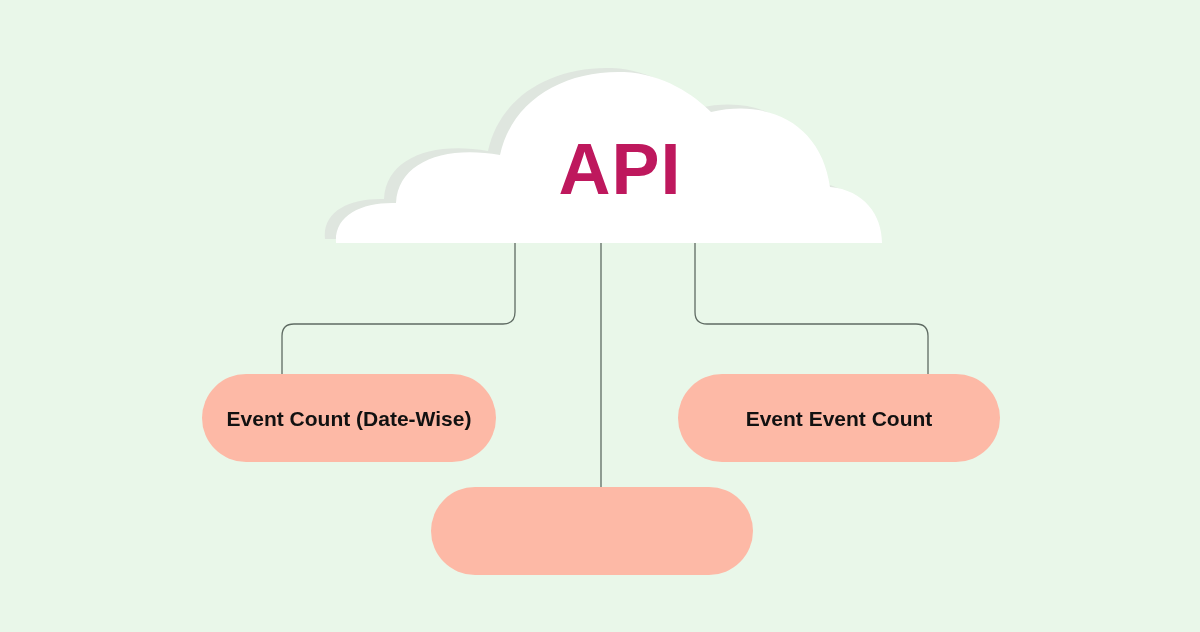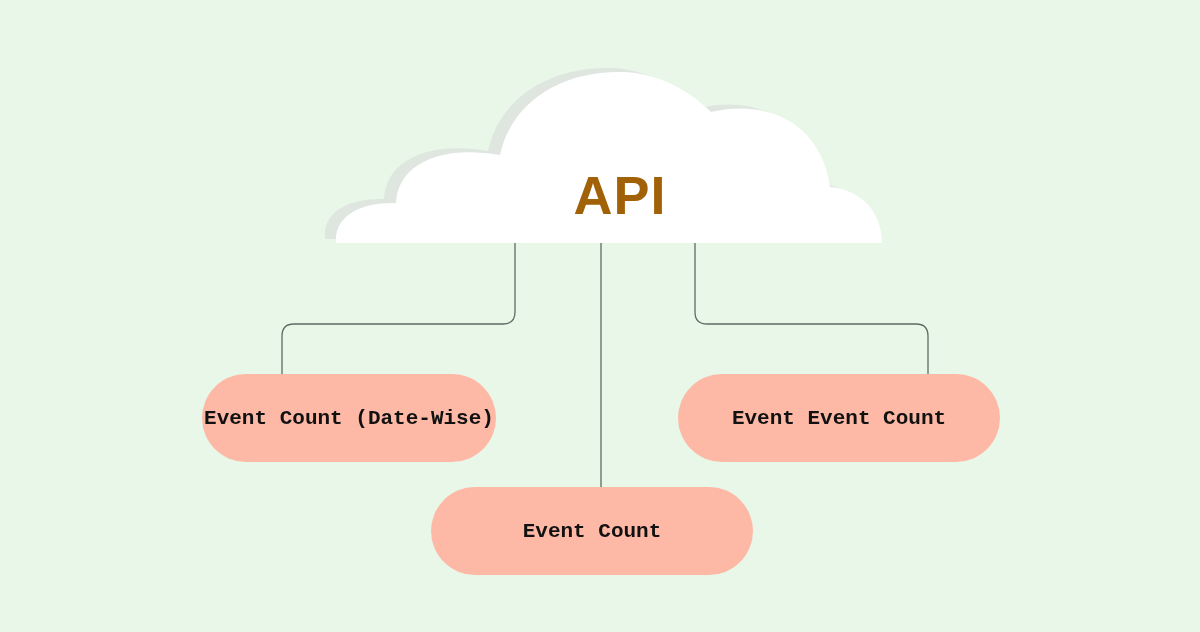--- a/index.html
+++ b/index.html
@@ -1,23 +1,23 @@
 <!DOCTYPE html>
 <html><head>
 <meta charset="utf-8">
 <style>
   html, body { margin:0; padding:0; }
   body { width:1200px; height:632px; background:#e9f7e9; position:relative; overflow:hidden;
          font-family:"Liberation Sans", sans-serif; }
   #canvas { position:absolute; left:0; top:0; width:1200px; height:632px; }
   .pill { position:absolute; background:#fdb9a6; border-radius:45px; display:flex; flex-direction:column;
           align-items:center; justify-content:center; text-align:center; color:#111;
-          font-weight:bold; font-size:21px; line-height:29px;font-family:Liberation Mono, monospace; }
+          font-weight:bold; font-size:21px; line-height:29px; }
   #api-title { position:absolute; left:520px; top:128px; width:200px; text-align:center;
-               color:#a16207; font-weight:bold; font-size:54px; letter-spacing:1px;margin-top:36px; }
+               color:#be185d; font-weight:bold; font-size:72px; letter-spacing:1px; }
 </style>
 </head>
 <body>
 
 <svg id="canvas" viewBox="0 0 1200 632">
 
   <g fill="#dfe6df">
     <path d="M333,243 C330,215 358,202 392,203 C394,162 440,145 496,155 C508,100 560,70 620,72 C660,74 690,95 707,112 C770,98 818,128 826,187 C860,190 878,215 878,243 Z" transform="translate(-8,-4)"></path>
   </g>
 
@@ -30,18 +30,17 @@
   </g>
 </svg>
 
 <div id="api-title">API</div>
 
 <div class="pill" style="left:202px; top:374px; width:294px; height:88px;">
   <span>Event Count (Date-Wise)</span>
 </div>
 
 <div class="pill" style="left:431px; top:487px; width:322px; height:88px;">
-  <span>Event Count</span>
 </div>
 
 <div class="pill" style="left:678px; top:374px; width:322px; height:88px;">
   <span>Event Event Count</span>
 </div>
 
 </body></html>

